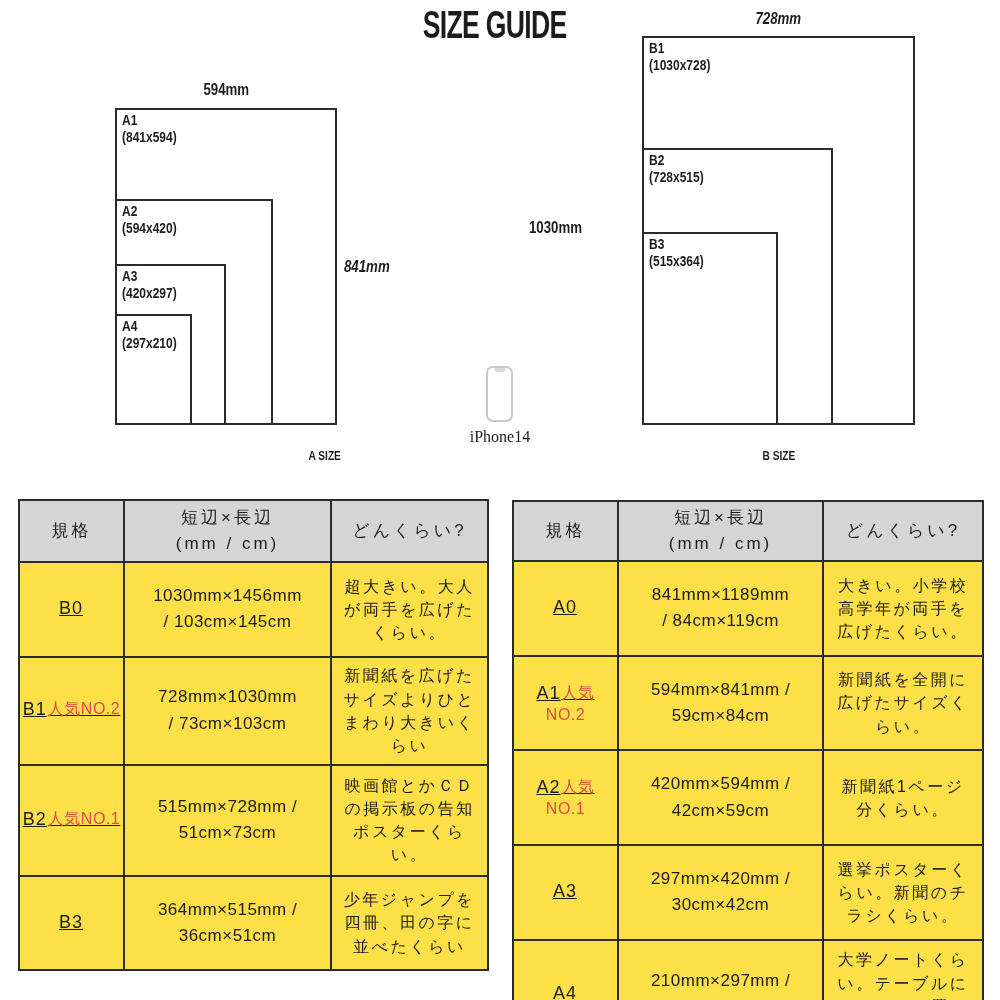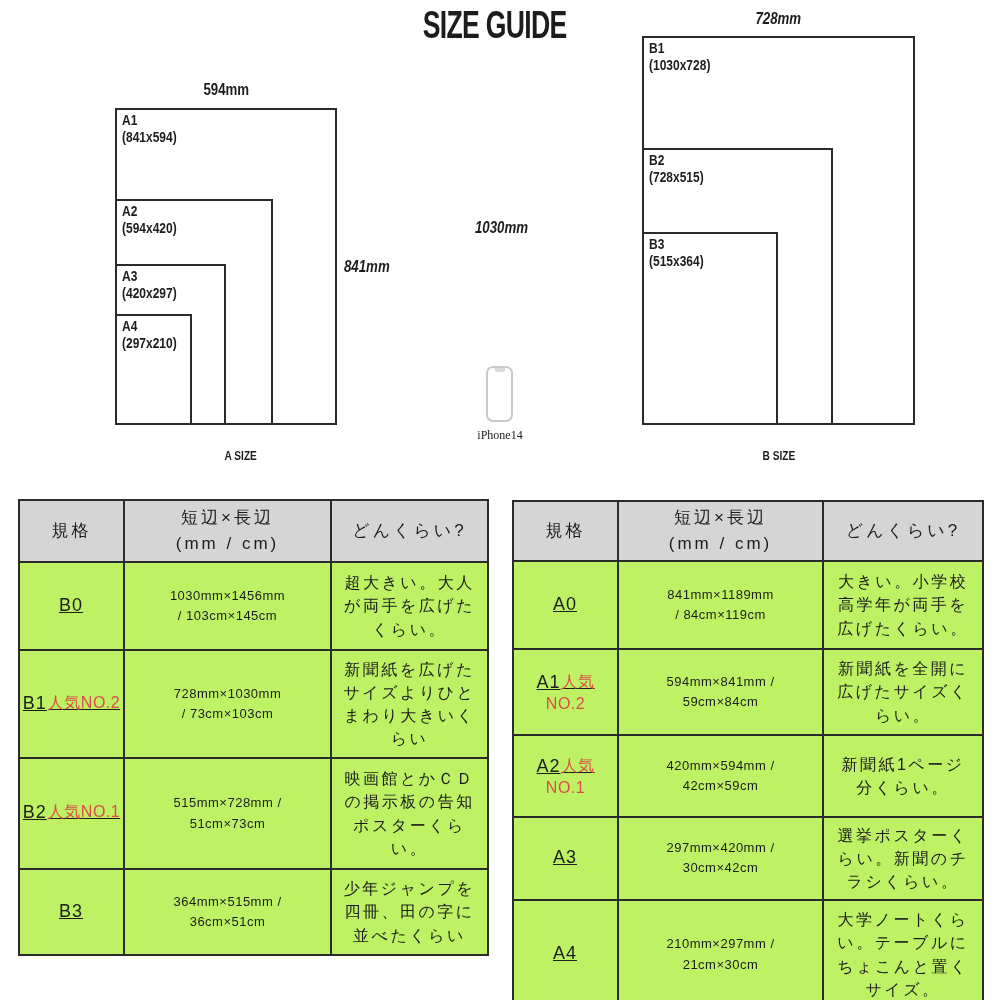--- a/index.html
+++ b/index.html
@@ -29,35 +29,35 @@
   .size-caption{font-size:13px;text-align:center;}
 
   .sheet{position:absolute;border:2px solid var(--line);background:#fff;}
   .sheet-label{position:absolute;top:2px;left:5px;font-size:15px;line-height:1.12;}
   .sheet-label .inner{transform:scaleX(.8);transform-origin:0 0;}
   .sheet-label div{white-space:nowrap;font-weight:700;}
 
   
   .phone{left:486px;top:366px;width:27px;height:56px;border:2px solid #c6cacc;border-radius:7px;background:#fff;}
   .phone .notch{position:absolute;left:50%;top:0;transform:translateX(-50%);width:11px;height:4px;background:#d8dbdd;border-radius:0 0 3px 3px;}
-  .phone-label{left:430px;top:428px;width:140px;text-align:center;font-family:"Liberation Serif","DejaVu Serif",serif;font-size:12px;color:#1b1b1b;}
+  .phone-label{left:430px;top:428px;width:140px;text-align:center;font-family:"Liberation Serif","DejaVu Serif",serif;font-size:16px;color:#1b1b1b;}
 
   
   .tbl-title{width:469px;text-align:center;font-size:16px;letter-spacing:1px;margin-top:34px;}
-  table.spec{border-collapse:collapse;table-layout:fixed;background:#bef264;}
+  table.spec{border-collapse:collapse;table-layout:fixed;background:#fde047;}
   table.spec th,table.spec td{
     border:2px solid var(--line);vertical-align:middle;text-align:center;
     font-weight:400;overflow:hidden;
   }
   table.spec th{background:var(--header-bg);font-size:17px;letter-spacing:3px;white-space:pre-line;line-height:1.55;}
   td.spec-cell{font-size:18px;letter-spacing:1px;}
   .spec-wrap{display:flex;justify-content:center;align-items:flex-end;gap:1px;text-decoration:underline;}
   .badge{color:var(--accent);font-size:16px;letter-spacing:.5px;font-weight:400;}
   .badge2{text-align:center;margin-top:2px;}
-  td.dims-cell{font-size:13px;letter-spacing:.5px;line-height:1.55;white-space:pre-line;padding:20px 4px;}
+  td.dims-cell{font-size:17px;letter-spacing:.5px;line-height:1.55;white-space:pre-line;padding:20px 4px;}
   td.desc-cell{font-size:16px;letter-spacing:2.5px;line-height:1.45;padding:4px 10px;}
 </style>
 </head>
 <body>
 
 <div class="abs page-title">
   <span class="cx">SIZE GUIDE</span>
 </div>
 
 <div class="abs mm-label" style="left:115px;top:80px;width:222px;text-align:center;">
@@ -94,28 +94,28 @@
   </div>
   <div class="sheet" style="left:0;top:206px;width:77px;height:111px;">
     <div class="sheet-label">
       <div class="inner">
         <div>A4</div>
         <div>(297x210)</div>
       </div>
     </div>
   </div>
 </div>
-<div class="abs size-caption" style="left:130px;top:448px;width:222px;">
+<div class="abs size-caption" style="left:123px;top:448px;width:222px;text-align:right;">
   <span class="cx ox-c">A SIZE</span>
 </div>
 
 <div class="abs mm-label" style="left:642px;top:9px;width:273px;text-align:center;font-style:italic;">
   <span class="cx ox-c">728mm</span>
 </div>
-<div class="abs mm-label" style="left:460px;top:218px;width:177px;text-align:left;font-style:italic;">
+<div class="abs mm-label" style="left:460px;top:218px;width:177px;text-align:center;">
   <span class="cx ox-r">1030mm</span>
 </div>
 
 <div class="abs" style="left:642px;top:36px;width:273px;height:389px;">
   <div class="sheet" style="left:0;top:0;width:273px;height:389px;">
     <div class="sheet-label">
       <div class="inner">
         <div>B1</div>
         <div>(1030x728)</div>
       </div>

